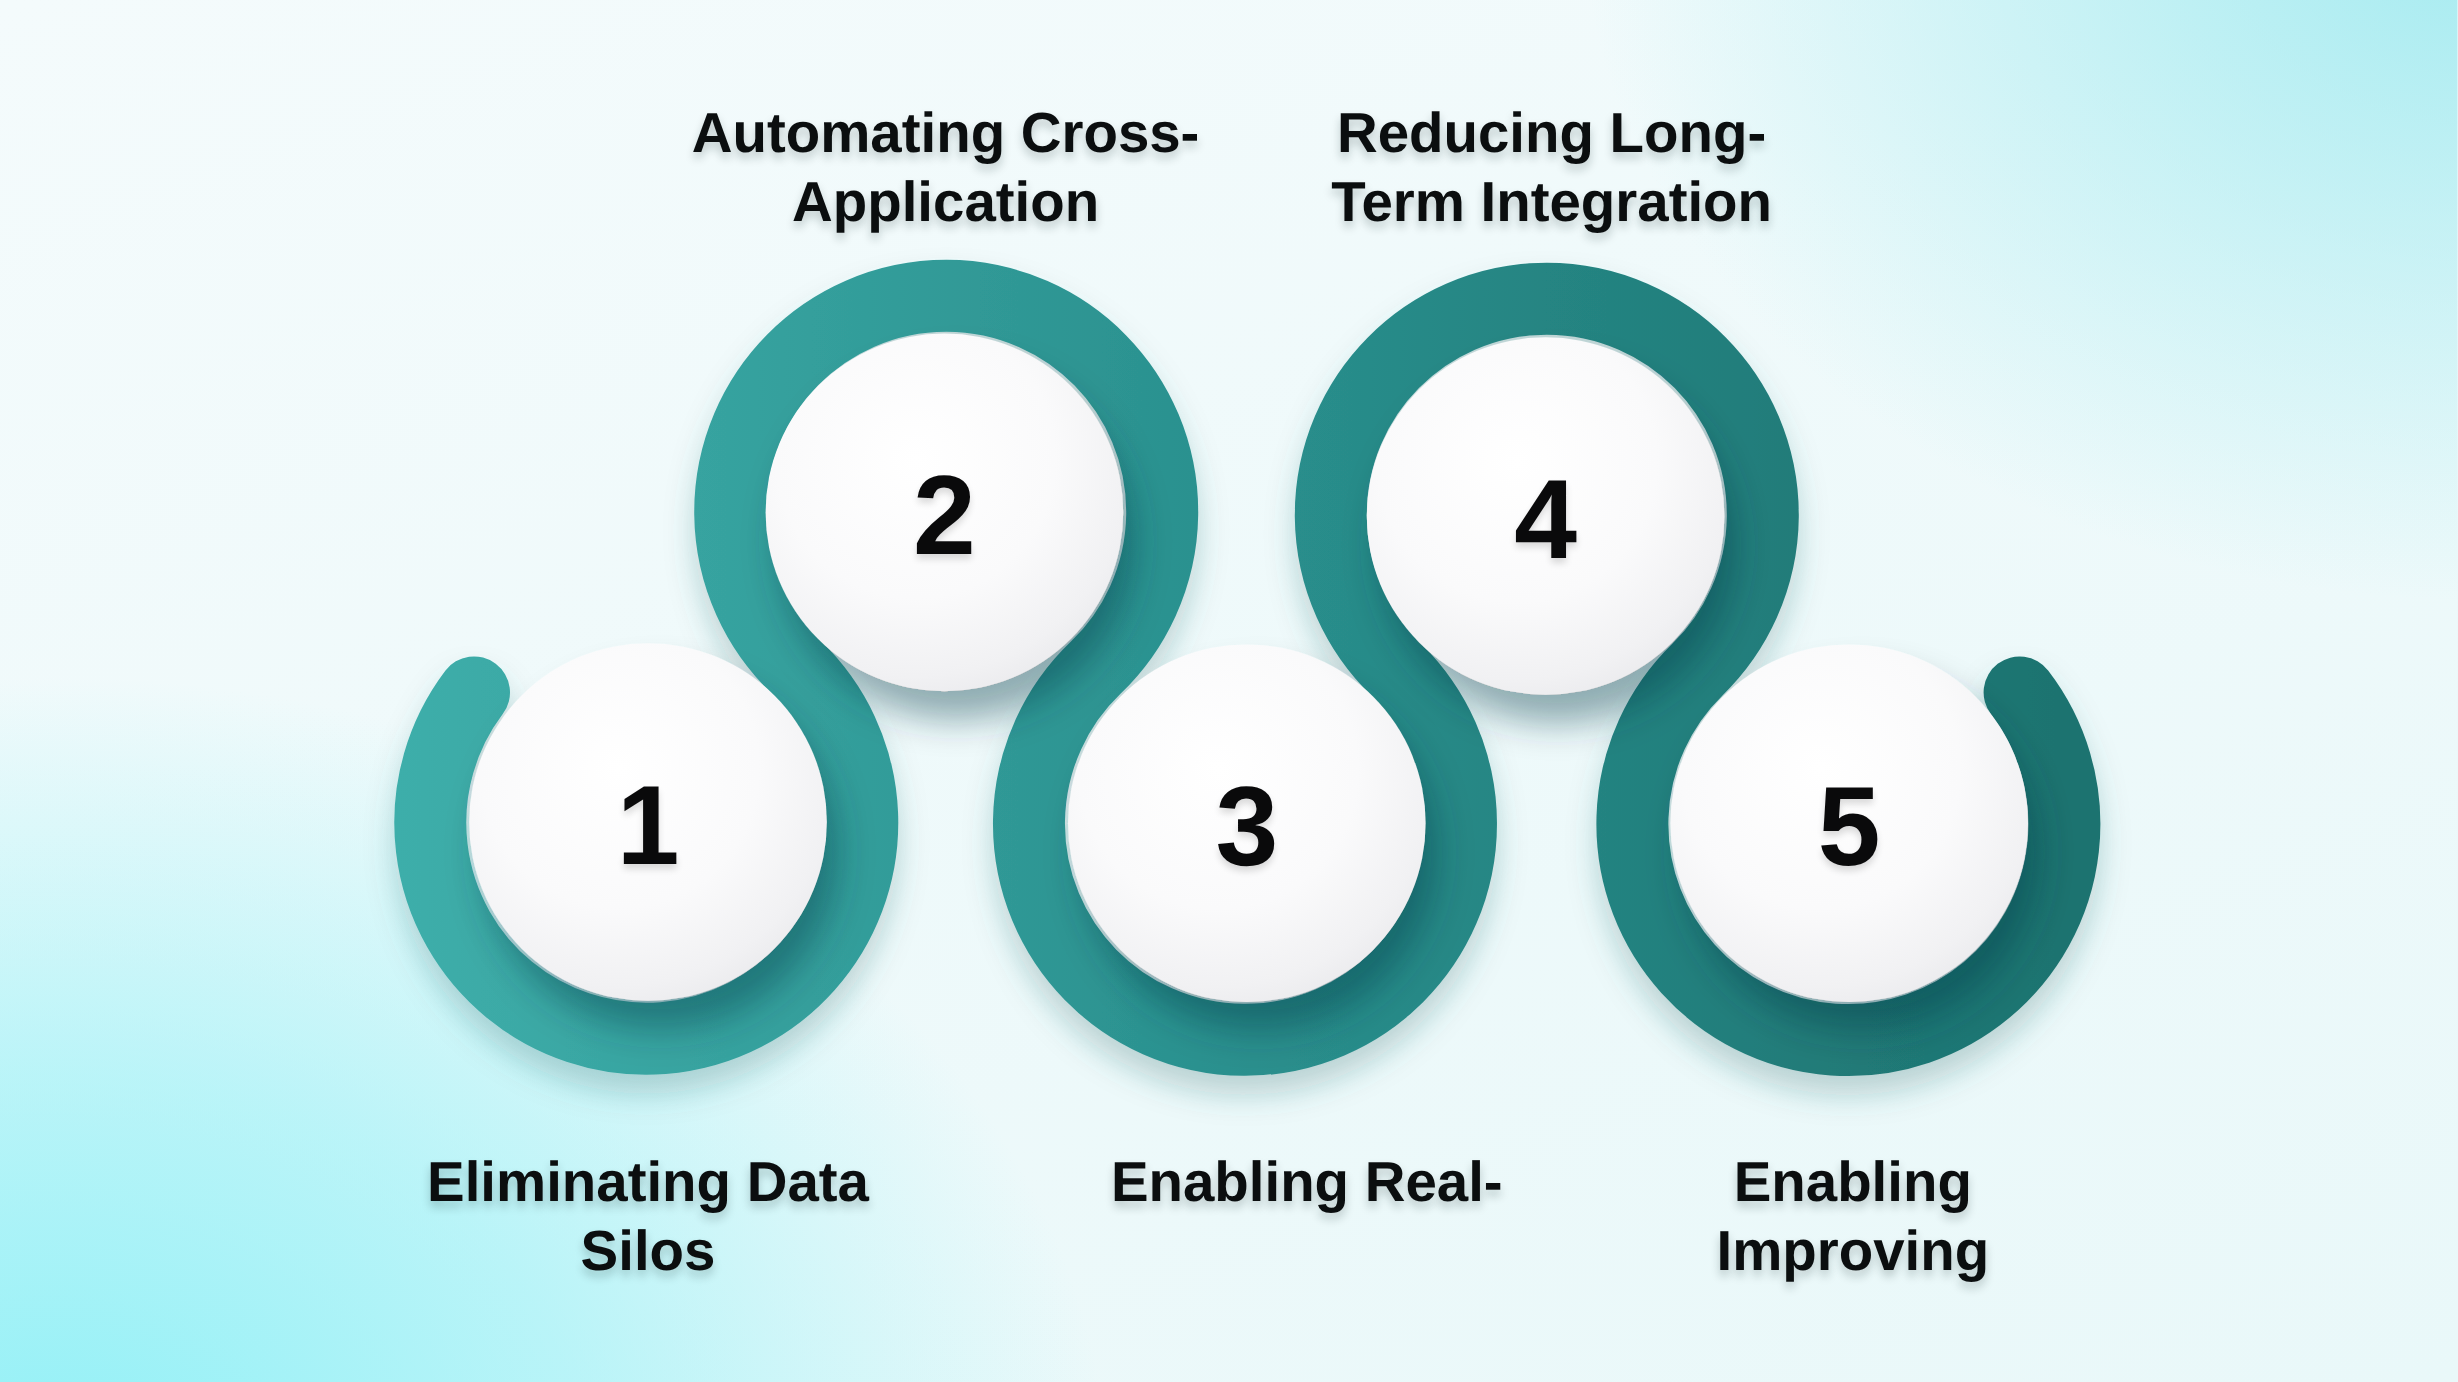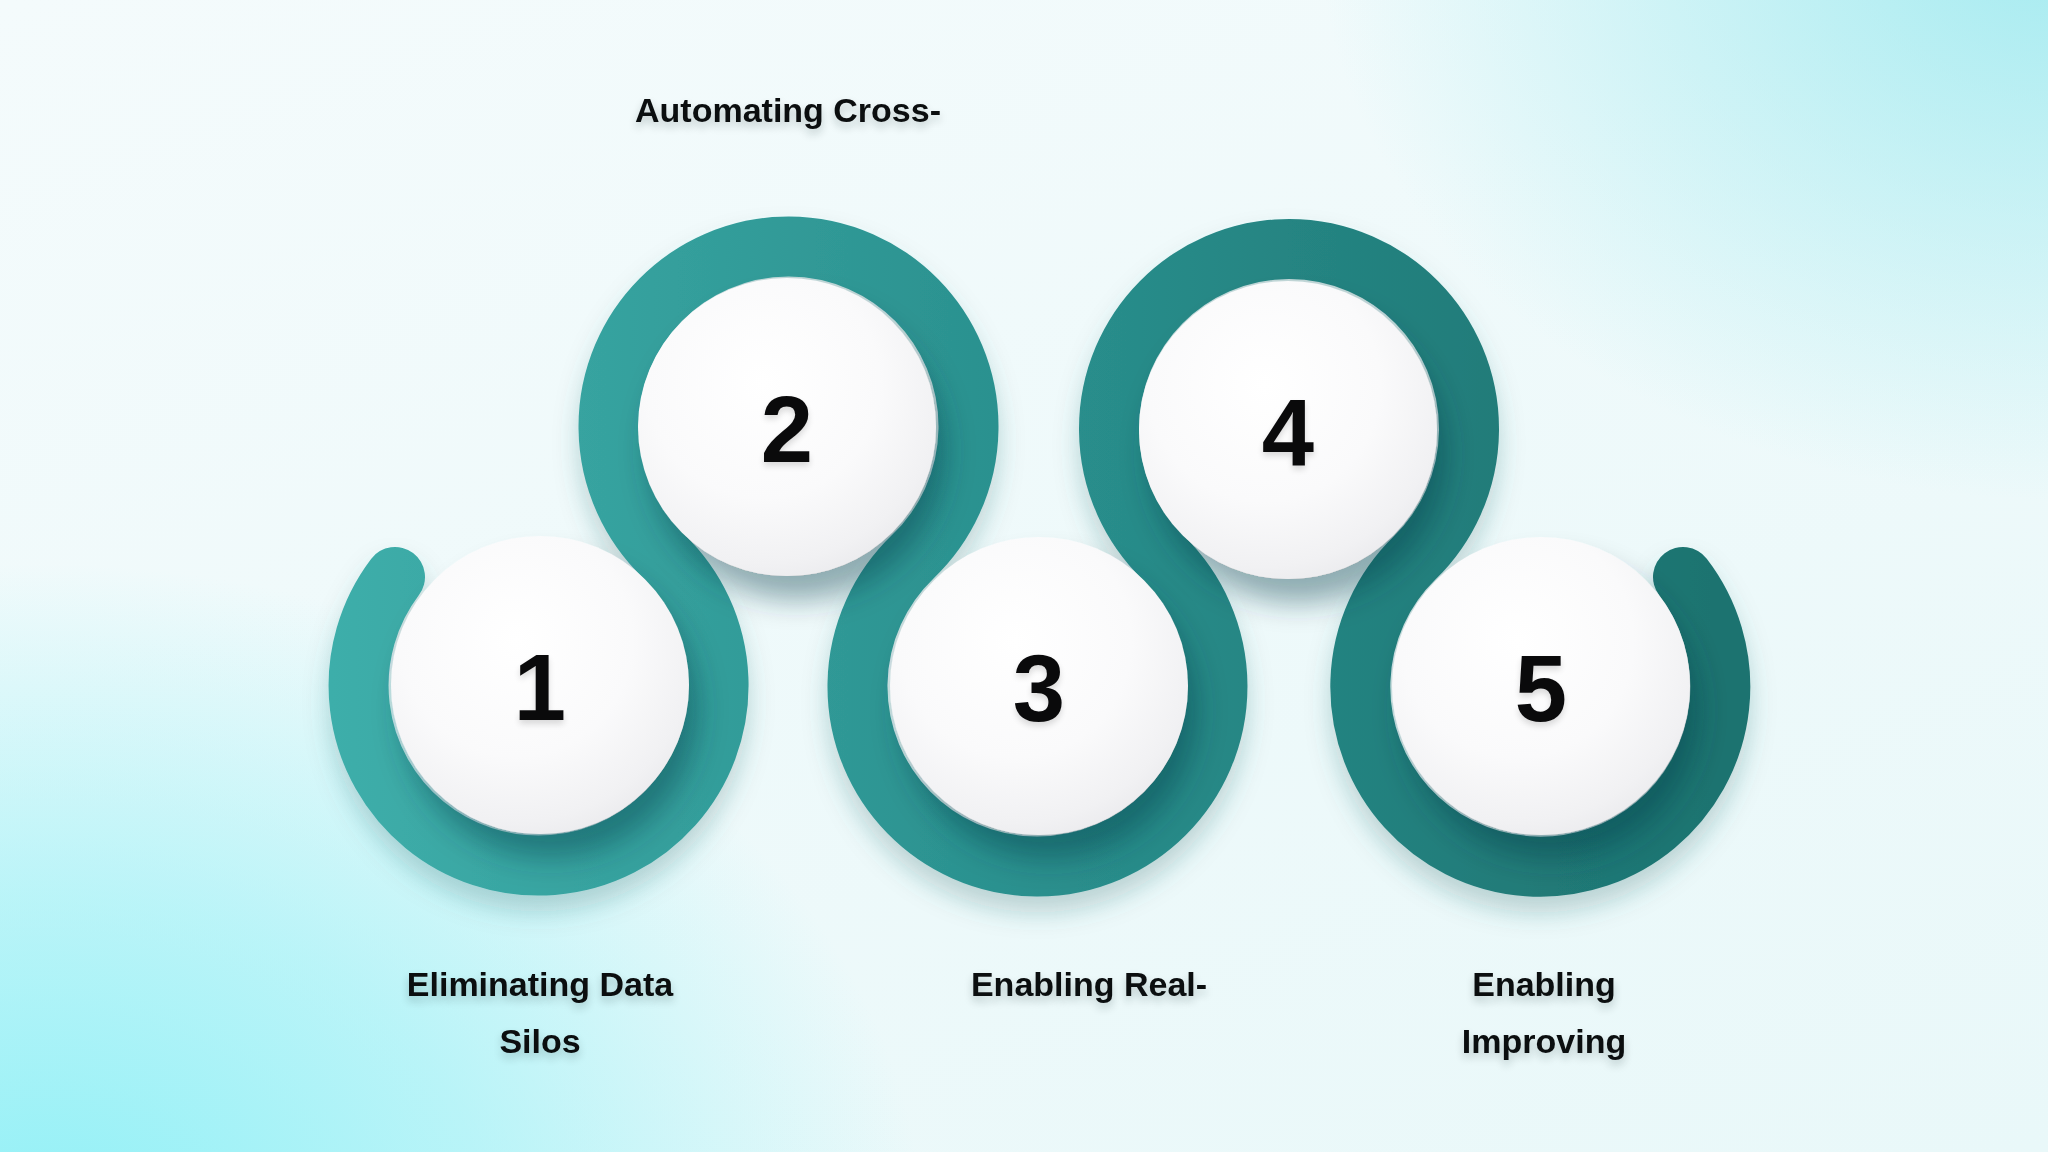--- a/index.html
+++ b/index.html
@@ -20,21 +20,21 @@
     font-size:94px;
     font-weight:bold;
     color:#0a0a0b;
     text-shadow:0 4px 6px rgba(0,0,0,0.14);
     white-space:nowrap;
   }
   .step-label{
     position:absolute;
     transform:translateX(-50%);
     text-align:center;
-    font-size:34px;
+    font-size:47px;
     font-weight:bold;
     line-height:57px;
     color:#0b0e0f;
     text-shadow:0 5px 8px rgba(10,30,30,0.22);
     white-space:nowrap;
   }
   .step-label span{display:block;}
   
   .num-1{left:540px;top:688px;}
   .num-2{left:787px;top:430px;}
@@ -96,25 +96,30 @@
   <div class="step-number num-4">4</div>
   <div class="step-number num-5">5</div>
 
   <div class="step-label label-bottom lab-1">
     <span>Eliminating Data</span>
     <span>Silos</span>
   </div>
 
   <div class="step-label label-top lab-2">
     <span>Automating Cross-</span>
+    <span>Application</span>
   </div>
 
   <div class="step-label label-bottom lab-3">
     <span>Enabling Real-</span>
   </div>
 
+  <div class="step-label label-top lab-4">
+    <span>Reducing Long-</span>
+    <span>Term Integration</span>
+  </div>
 
   <div class="step-label label-bottom lab-5">
     <span>Enabling</span>
     <span>Improving</span>
   </div>
 
 </div>
 
 </body></html>

